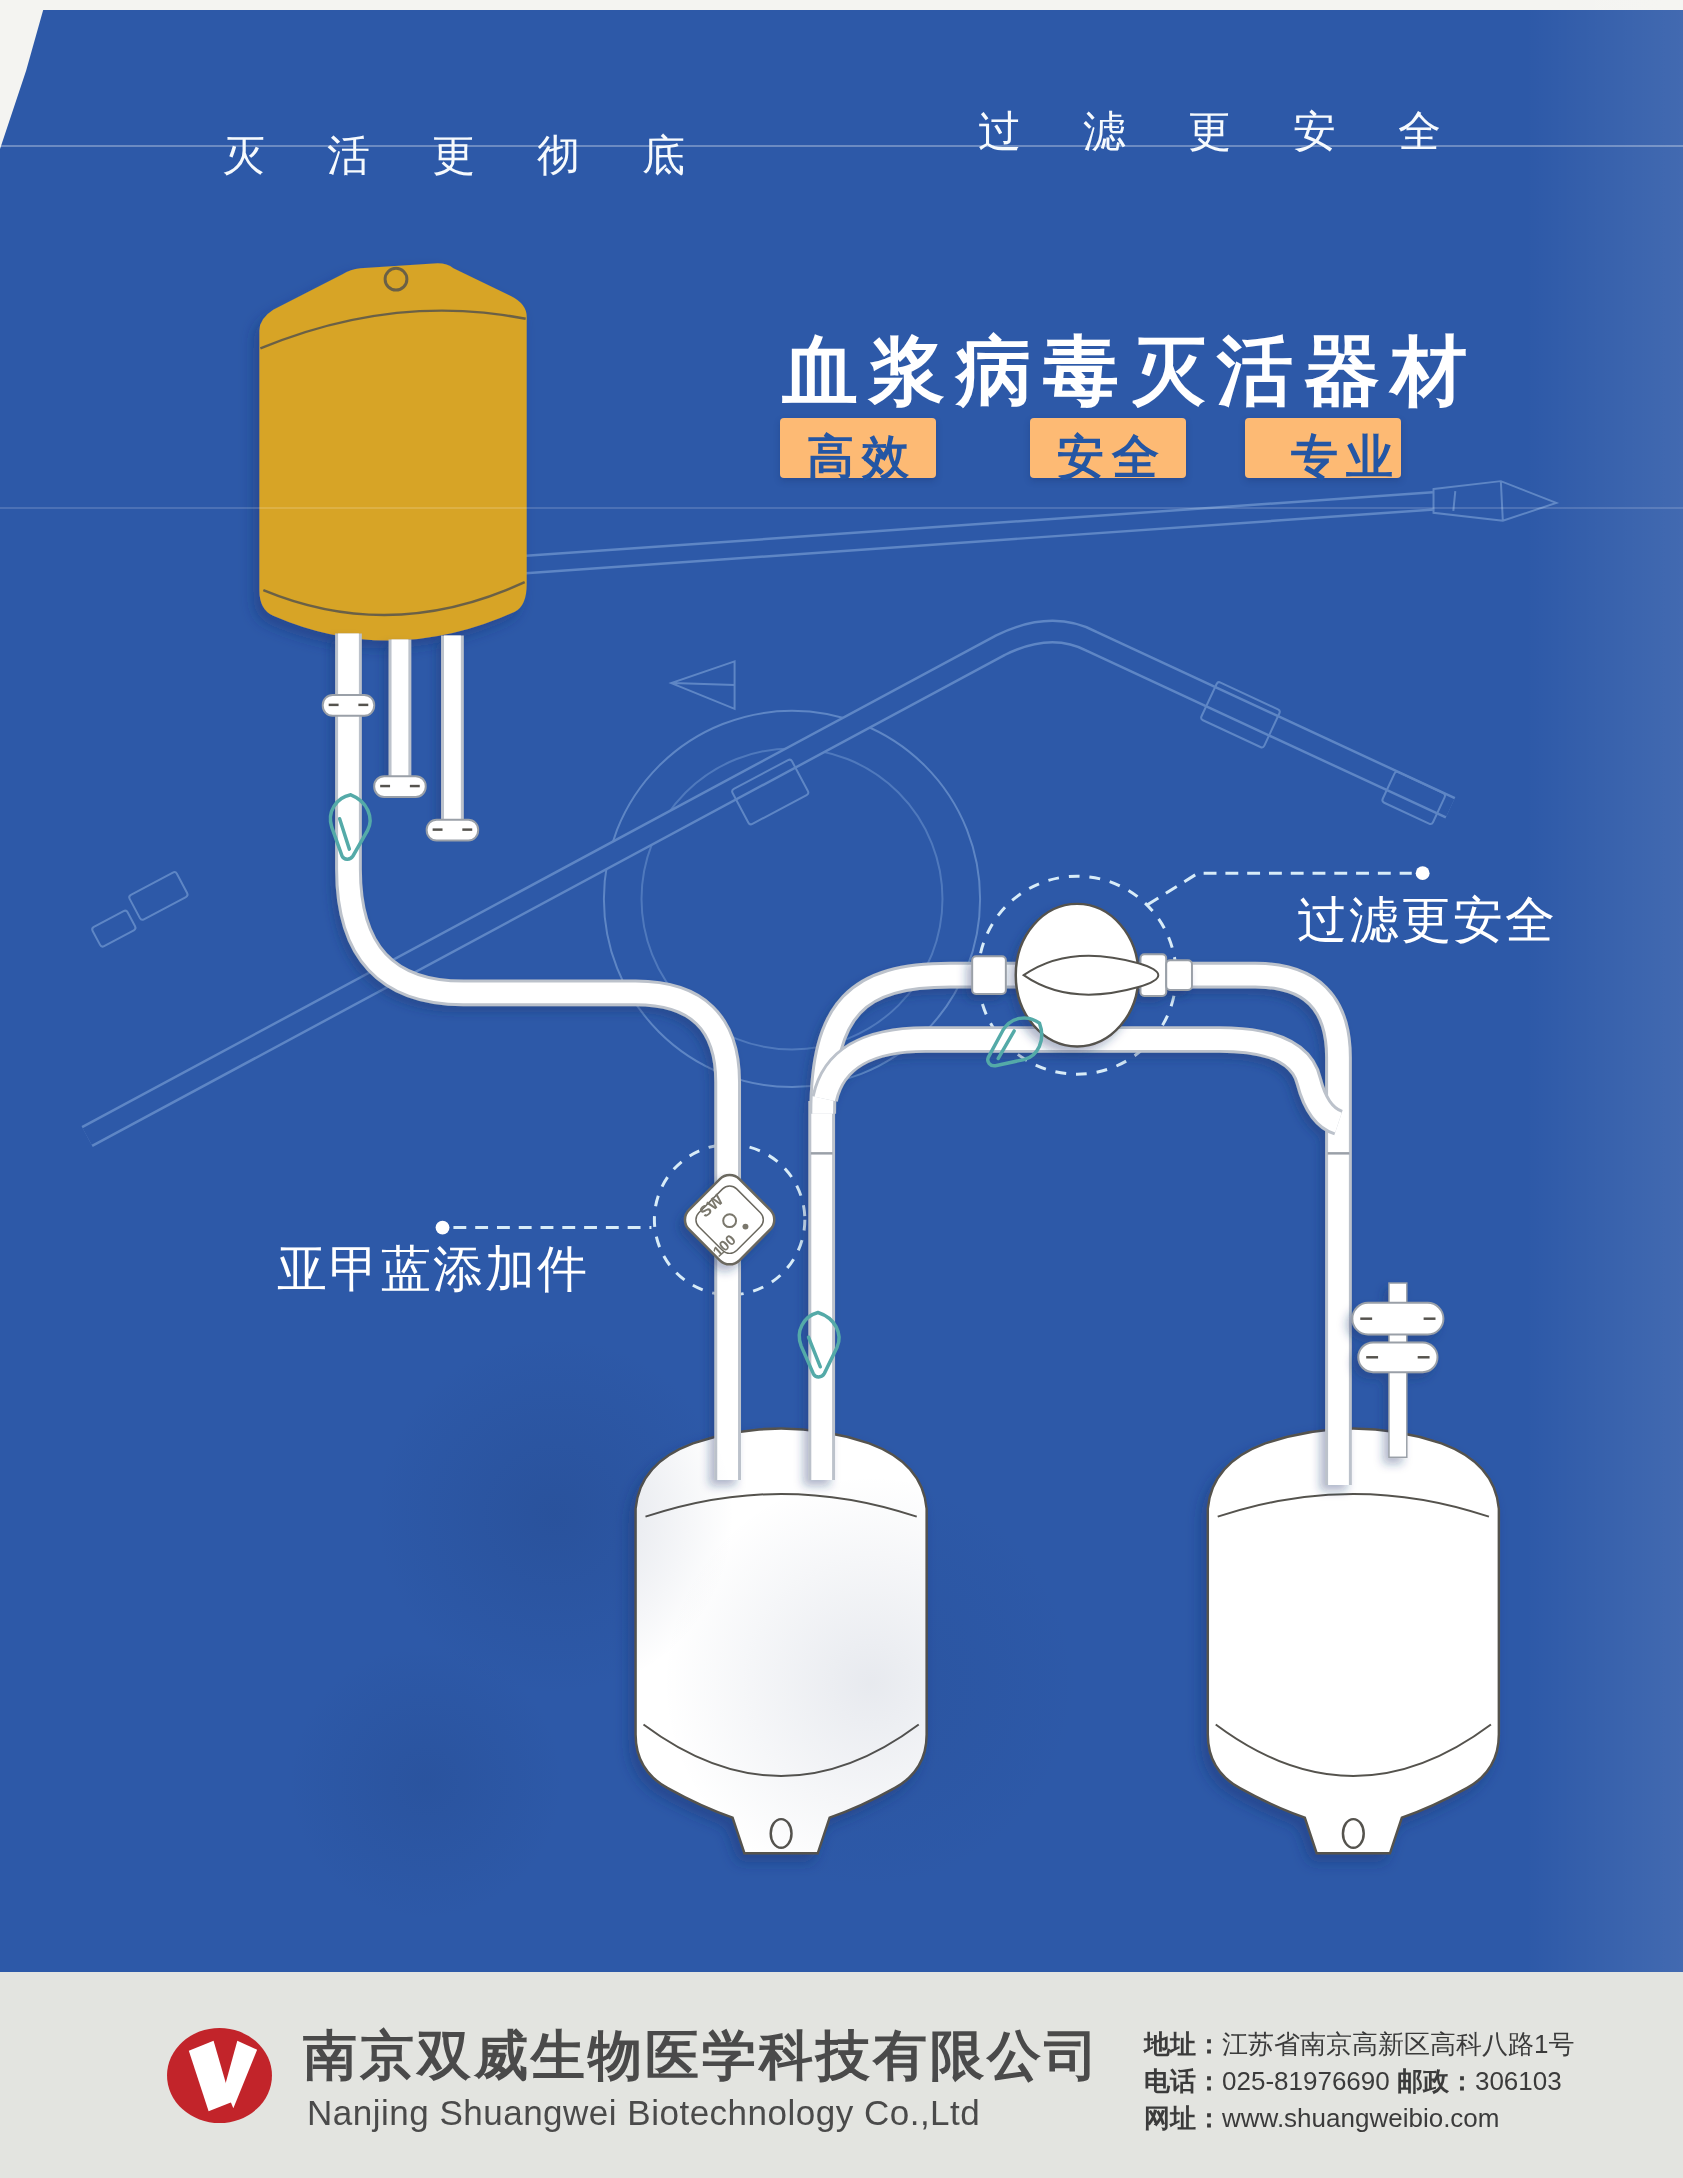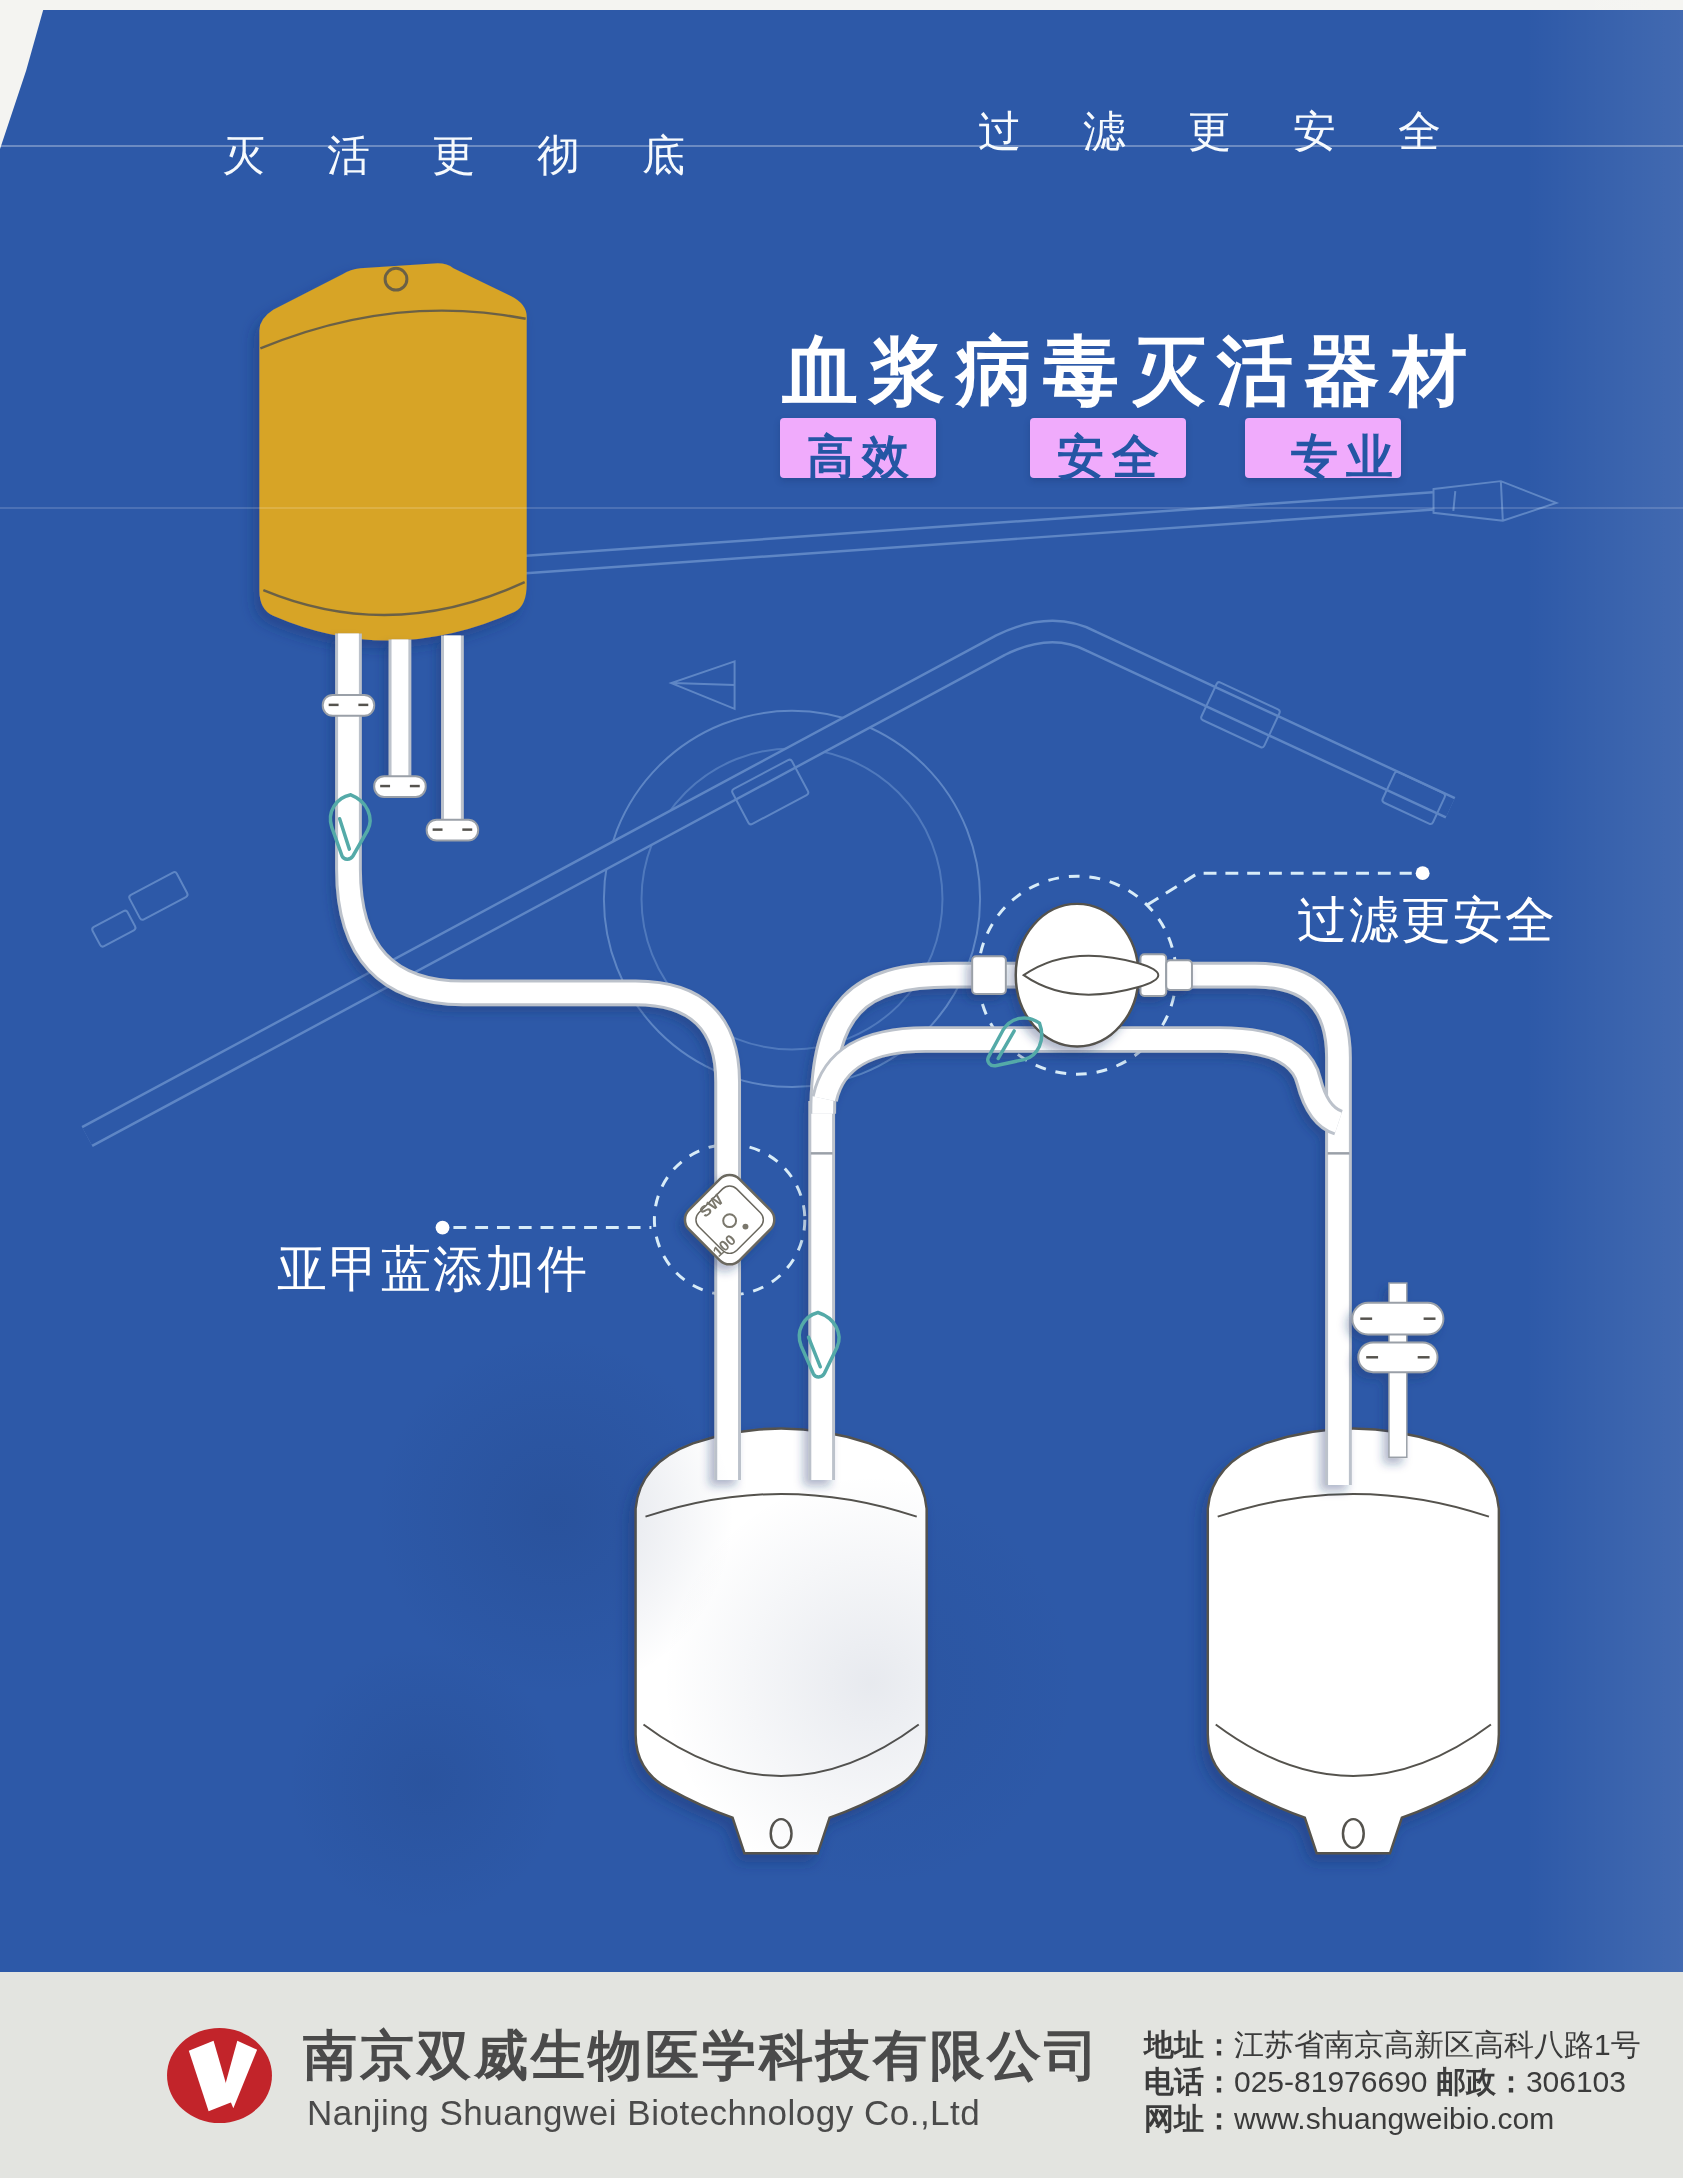--- a/index.html
+++ b/index.html
@@ -4,42 +4,42 @@
 <style>
   html,body{margin:0;padding:0;background:#888;}
   #poster{position:relative;width:1683px;height:2178px;background:#2d59a8;overflow:hidden;
           font-family:"Liberation Sans","DejaVu Sans",sans-serif;}
   .abs{position:absolute;}
   #diagram-svg{position:absolute;left:0;top:0;width:1683px;height:2178px;}
   .slogan{color:#f6fafd;font-size:43px;font-weight:400;letter-spacing:62px;white-space:nowrap;}
   #slogan-left{left:222px;top:103px;margin-top:24px;}
   #slogan-right{left:978px;top:103px;}
   #main-title{left:782px;top:307px;font-size:76px;font-weight:700;letter-spacing:11px;color:#ffffff;white-space:nowrap;margin-top:14px;}
-  .badge{top:418px;width:156px;height:60px;background:#f0abfc;border-radius:4px;
+  .badge{top:418px;width:156px;height:60px;background:#fdba74;border-radius:4px;
          color:#2456a4;font-size:47px;font-weight:700;letter-spacing:8px;text-align:center;
          line-height:77px;text-indent:8px;box-shadow:0 3px 6px rgba(20,40,90,.25);}
   #badge-1{left:780px;} #badge-2{left:1030px;} #badge-3{left:1245px;text-align:right;}
   .diagram-label{color:#ffffff;font-size:50px;letter-spacing:2px;white-space:nowrap;}
   #label-filter{left:1297px;top:887px;}
   #label-additive{left:277px;top:1236px;}
   #scan-top{left:0;top:0;width:1683px;height:10px;background:#f4f4f1;}
   #scan-corner{left:0;top:0;width:59px;height:158px;background:#f4f4f1;
                clip-path:polygon(0 0,46px 0,26px 71px,0 149px);}
   #scan-line-1{left:0;top:145px;width:1683px;height:2px;background:rgba(255,255,255,.30);}
   #scan-line-2{left:0;top:507px;width:1683px;height:2px;background:rgba(255,255,255,.15);}
   #right-light{right:0;top:0;width:158px;height:1972px;
                background:linear-gradient(to right,rgba(255,255,255,0),rgba(255,255,255,.10));}
   #blotches{left:0;top:0;width:1683px;height:1972px;pointer-events:none;background:
      radial-gradient(circle 257px at 554px 1515px, rgba(23,47,96,.16), transparent 70%),
      radial-gradient(circle 198px at 426px 1782px, rgba(23,47,96,.13), transparent 70%),
      radial-gradient(circle 297px at 871px 1683px, rgba(23,47,96,.10), transparent 70%);}
   #footer{left:0;top:1972px;width:1683px;height:206px;background:#e3e4e0;}
   #company-zh{left:303px;top:2020px;font-size:54px;font-weight:600;letter-spacing:3px;color:#4a4a4a;white-space:nowrap;}
   #company-en{left:307px;top:2093px;font-size:35px;font-weight:400;letter-spacing:0.5px;color:#4a4a4a;white-space:nowrap;}
-  #contact{left:1144px;top:2026px;font-size:30px;color:#3b3b3b;line-height:37px;white-space:nowrap;}
+  #contact{left:1144px;top:2026px;font-size:26px;color:#3b3b3b;line-height:37px;white-space:nowrap;}
   #contact .cl{font-weight:600;}
   #logo{left:166px;top:2026px;width:107px;height:99px;}
 </style>
 </head>
 <body>
 
 <div id="poster">
 
   <svg id="diagram-svg" viewBox="0 0 1700 2200">
     <defs>

